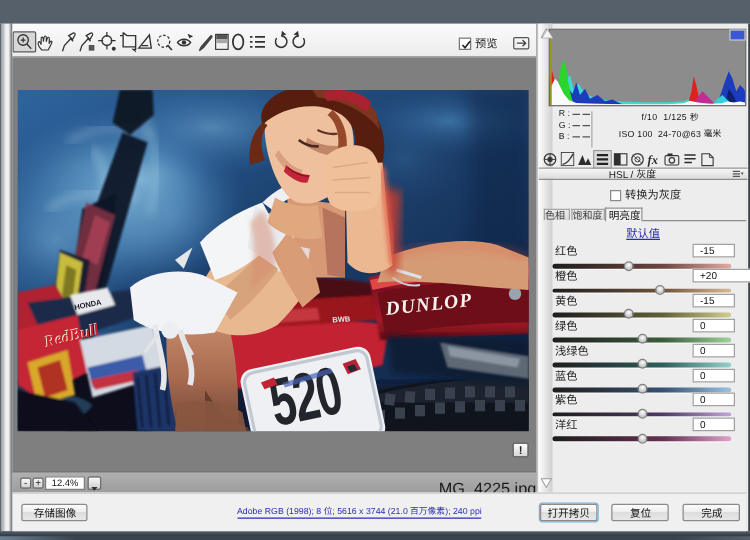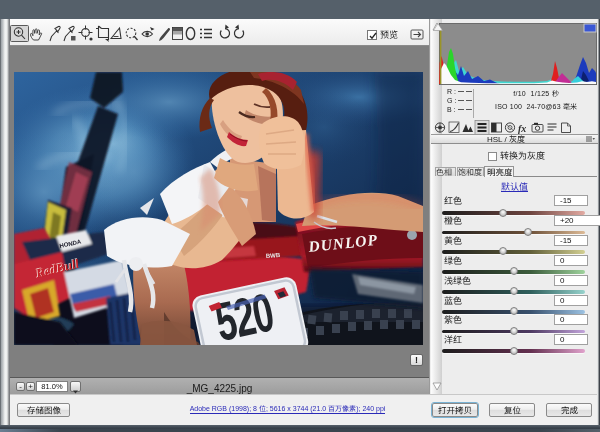--- a/index.html
+++ b/index.html
@@ -272,25 +272,25 @@
         </g>
 <path d="M200 226 l11 -1.6 1.6 6 -11 1.6z" fill="#c22433"></path>
 <path d="M217 230 l40 -3.5 1 4 -40 3.5z" fill="#4a62b4" opacity=".7"></path>
 <path d="M267 225 l11 -1.6 2.4 9 -11 1.6z" fill="#b82433"></path>
 <path d="M270 228 l6 -0.9 1.7 5 -6 0.9z" fill="#222a36"></path>
 </g>
 </svg>
     <div class="ab" style="left:10px;top:377px;width:419px;height:17px;background:linear-gradient(180deg,#b0b0b0,#9d9d9d);border-top:1px solid #585858">
 <div class="ab" style="left:6px;top:4px;width:9px;height:9px;background:linear-gradient(180deg,#fafafa,#d0d0d0);border:1px solid #707070;border-radius:2px;font-size:8px;line-height:7px;text-align:center;color:#222">-</div>
 <div class="ab" style="left:16px;top:4px;width:9px;height:9px;background:linear-gradient(180deg,#fafafa,#d0d0d0);border:1px solid #707070;border-radius:2px;font-size:8px;line-height:7px;text-align:center;color:#222">+</div>
-<div class="ab" style="left:26px;top:3px;width:32px;height:11px;background:#fff;border:1px solid #808080;font-size:7.5px;line-height:10px;text-align:center;color:#111">81.0%</div>
+<div class="ab" style="left:26px;top:3px;width:32px;height:11px;background:#fff;border:1px solid #808080;font-size:7.5px;line-height:10px;text-align:center;color:#111">12.4%</div>
 <div class="ab" style="left:60px;top:3px;width:11px;height:11px;background:linear-gradient(180deg,#f8f8f8,#cecece);border:1px solid #707070;border-radius:2px"><svg width="9" height="9" viewBox="0 0 9 9">
           <path d="M2 3.5h5L4.5 6.5z" fill="#333"></path>
         </svg></div>
-<div class="ab" style="left:0;top:5px;width:419px;text-align:center;font-size:10px;color:#1a1a1a">_MG_4225.jpg</div>
+<div class="ab" style="left:0;top:5px;width:419px;text-align:right;font-size:13px;color:#1a1a1a">_MG_4225.jpg</div>
 </div>
     <div class="ab" style="left:429px;top:19px;width:168px;height:375px;background:#ededed;border-left:1px solid #9a9a9a">
       <div class="ab" style="left:1px;top:0;width:11px;height:375px;background:linear-gradient(90deg,#fdfdfd,#e2e2e2 60%,#cfcfcf)"></div>
       <svg class="ab" style="left:2px;top:3px" width="10" height="10" viewBox="0 0 10 10">
         <path d="M1 8 L5 1 L9 8 Z" fill="#fdfdfd" stroke="#888" stroke-width=".7"></path>
       </svg>
       <svg class="ab" style="left:2px;top:362px" width="10" height="10" viewBox="0 0 10 10">
         <path d="M1 2 L9 2 L5 9 Z" fill="#fdfdfd" stroke="#888" stroke-width=".7"></path>
       </svg>
       <svg class="ab" style="left:9px;top:4px" width="158" height="62" viewBox="0 0 158 62">

